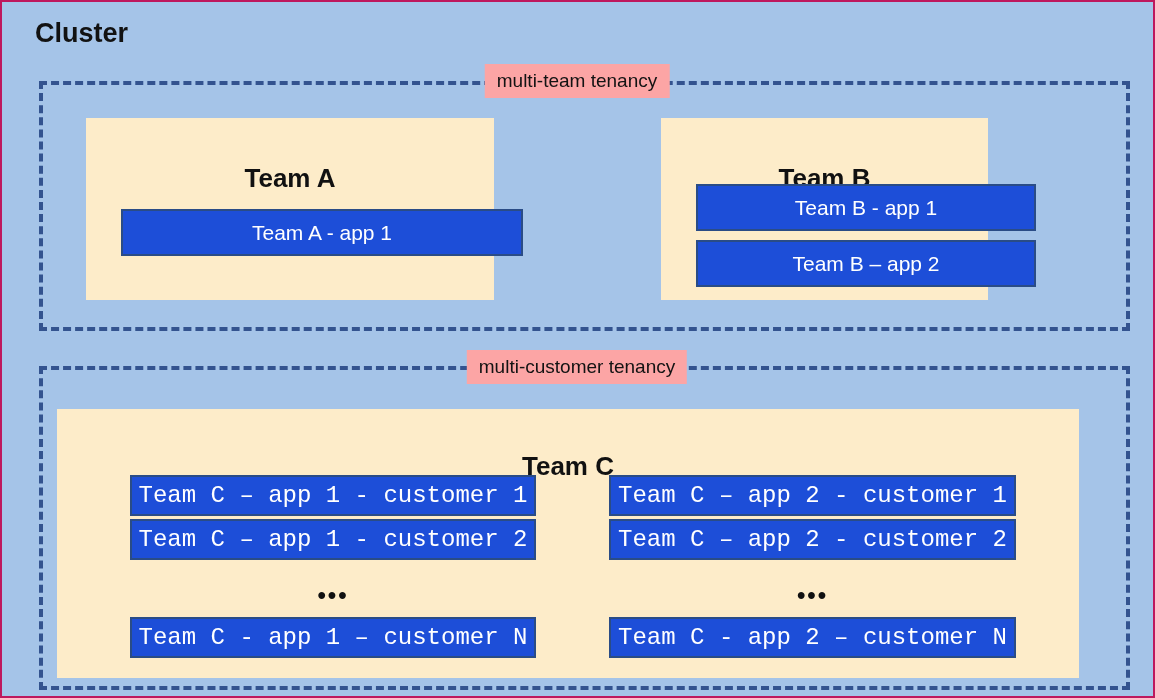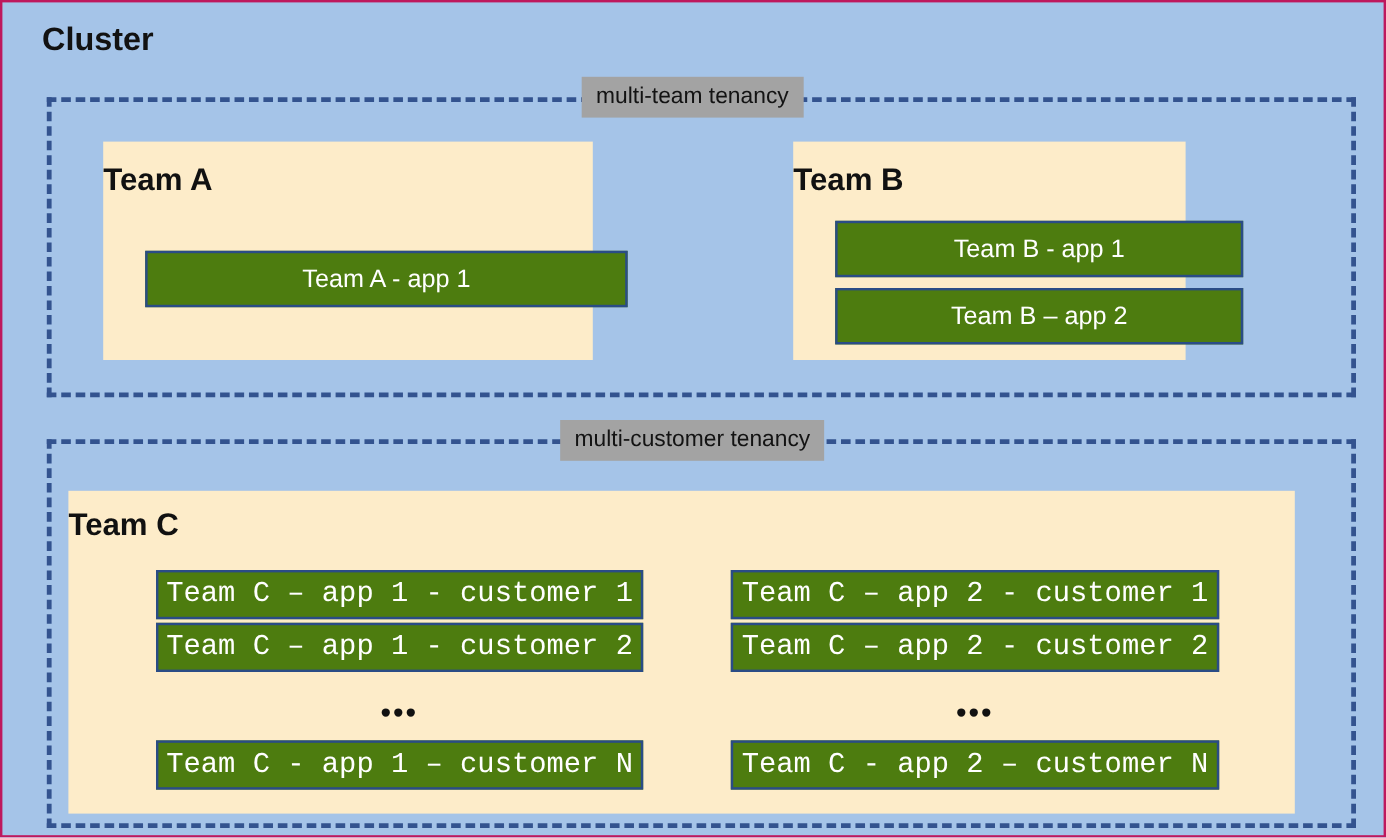--- a/index.html
+++ b/index.html
@@ -45,21 +45,21 @@
   }
   #group-multi-customer {
     left: 37px;
     top: 364px;
     width: 1091px;
     height: 324px;
   }
   
   .tenancy-label {
     position: absolute;
-    background: #a3a3a3;
+    background: #fca5a5;
     color: #131313;
     font-size: 19px;
     line-height: 1;
     padding: 7px 12px 8px 12px;
     white-space: nowrap;
     transform: translateX(-50%);
   }
   #label-multi-team {
     left: 575px;
     top: 62px;
@@ -75,34 +75,36 @@
     background: #FDECC9;
   }
   #team-a-box { left: 84px;  top: 116px; width: 408px; height: 182px; }
   #team-b-box { left: 659px; top: 116px; width: 327px; height: 182px; }
   #team-c-box { left: 55px;  top: 407px; width: 1022px; height: 269px; padding-left: 32px; }
 
   .team-title {
     position: absolute;
     left: 0;
     right: 0;
+    text-align: center;
     font-size: 26px;
     font-weight: bold;
     color: #111111;
     line-height: 1;
+    margin-top: 29px;
   }
   #team-a-box .team-title,
   #team-b-box .team-title { top: 18px; }
   #team-c-box .team-title { top: 15px; }
 
   
   .app-box {
     position: absolute;
     box-sizing: border-box;
-    background: #4d7c0f;
+    background: #1d4ed8;
     border: 2px solid #2A4C86;
     color: #FFFFFF;
     font-size: 21px;
     display: flex;
     align-items: center;
     justify-content: center;
     line-height: 1;
     white-space: nowrap;
   }
   

